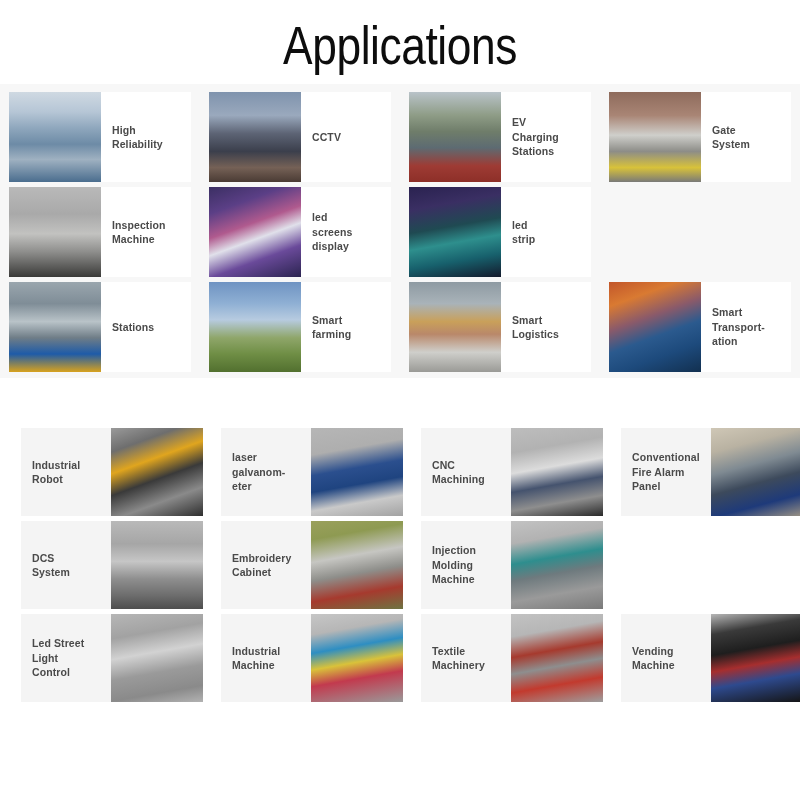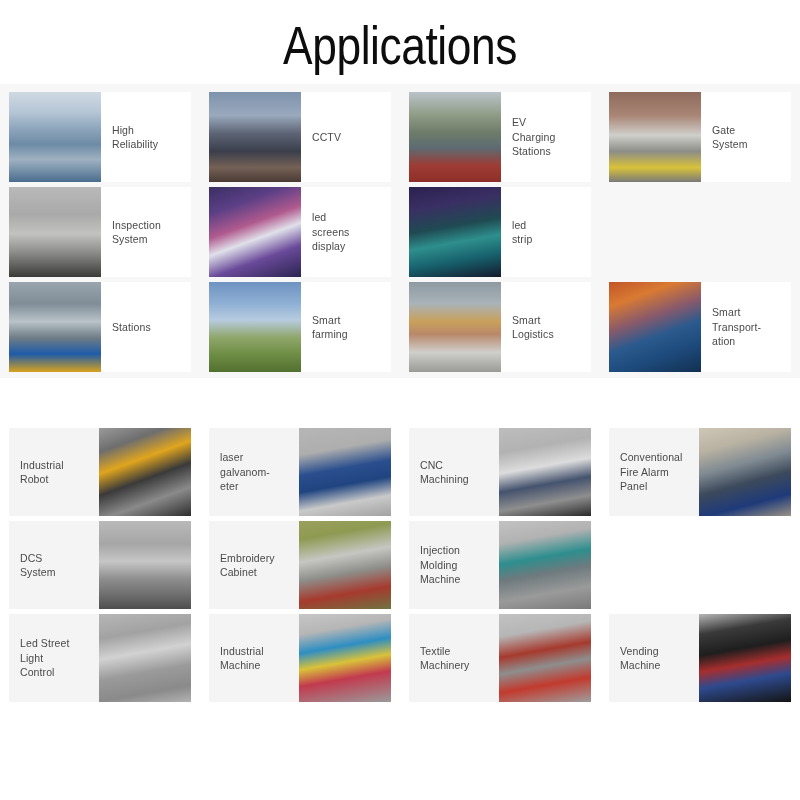--- a/index.html
+++ b/index.html
@@ -24,28 +24,29 @@
     padding:6px 0 0 0;
     font-family:"Liberation Sans Narrow","Liberation Sans",sans-serif;
     transform:scaleX(0.82);
     transform-origin:center center;
   }
 
   
   .section{
     width:800px;
     box-sizing:border-box;
+    font-weight:bold;
   }
   .section-a{
     background:#f7f7f7;
     padding:8px 0 6px 0;
   }
   .section-b{
     background:#ffffff;
-    padding:6px 0 0 0;
+    padding:6px 0 0 12px;
   }
   .gap-band{background:#ffffff;height:44px;width:800px;}
 
   .grid{
     display:grid;
     grid-template-columns:repeat(4,200px);
     width:800px;
   }
   .row-gap-a{height:5px;}
   .row-gap-b{height:5px;}
@@ -225,21 +226,21 @@
         </div>
       </div>
     </div>
     <div class="row-gap-a"></div>
 
     <div class="grid">
       <div class="cell">
         <div class="card">
           <div class="thumb ph-inspect"></div>
           <div class="label">Inspection
-System</div>
+Machine</div>
         </div>
       </div>
       <div class="cell">
         <div class="card">
           <div class="thumb ph-ledscreen"></div>
           <div class="label">led
 screens
 display</div>
         </div>
       </div>

